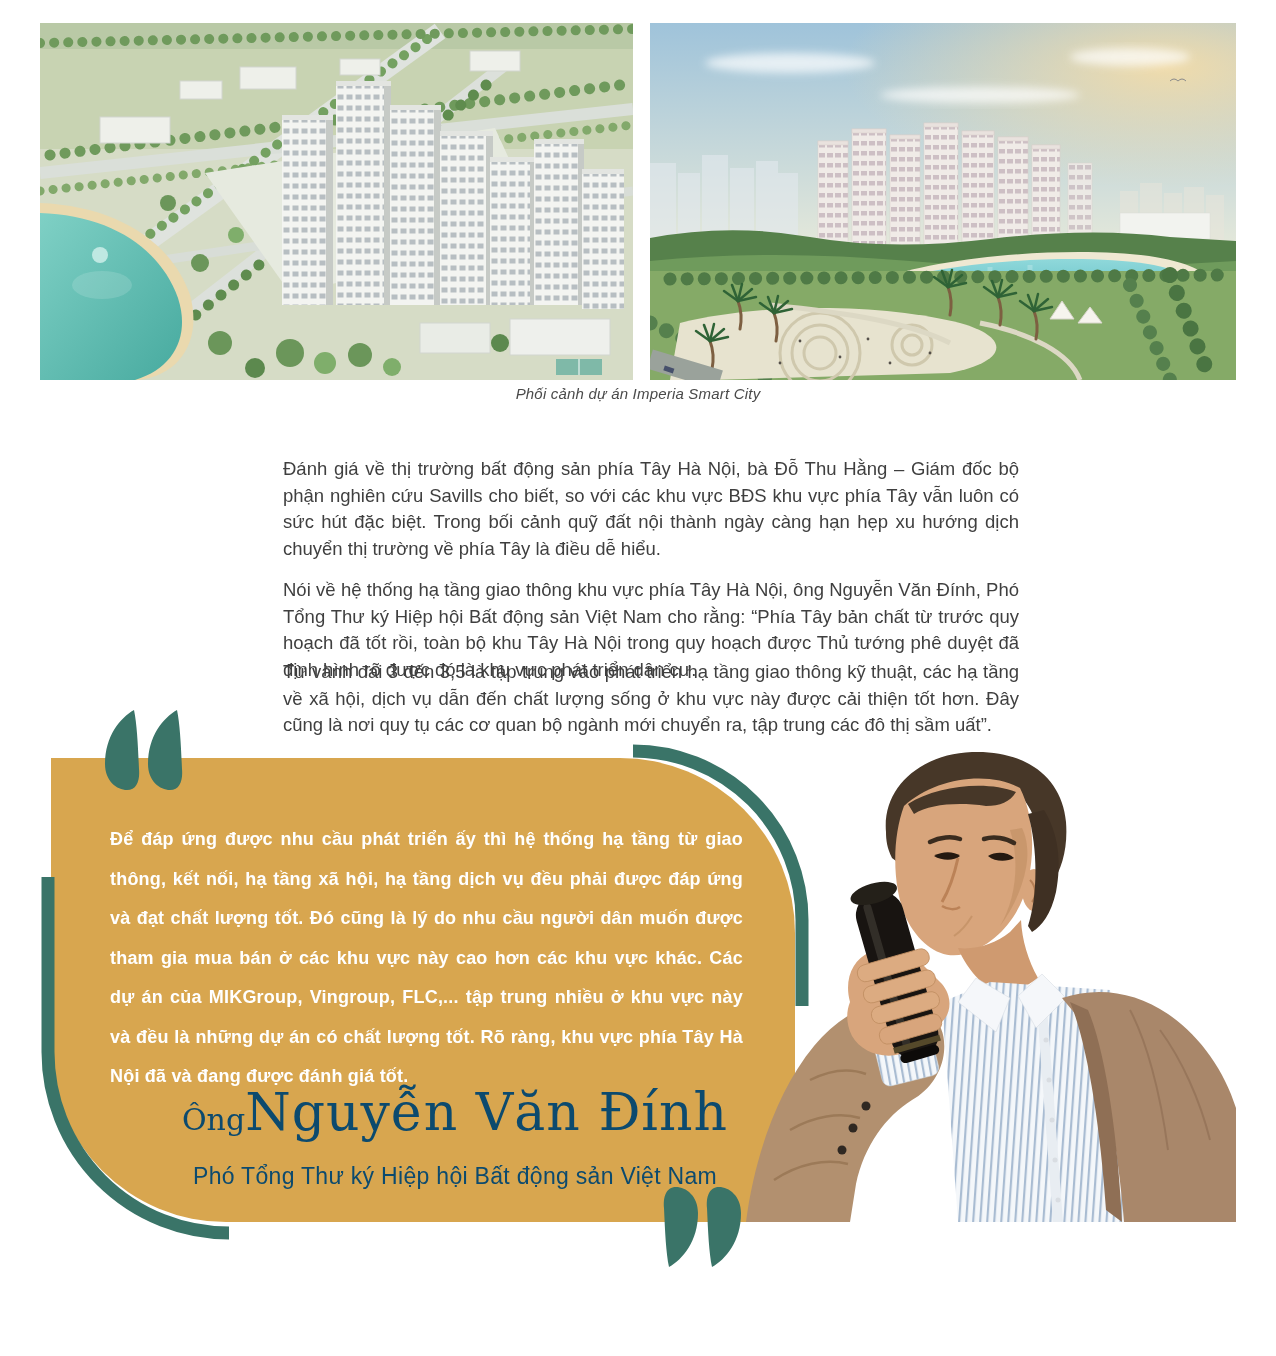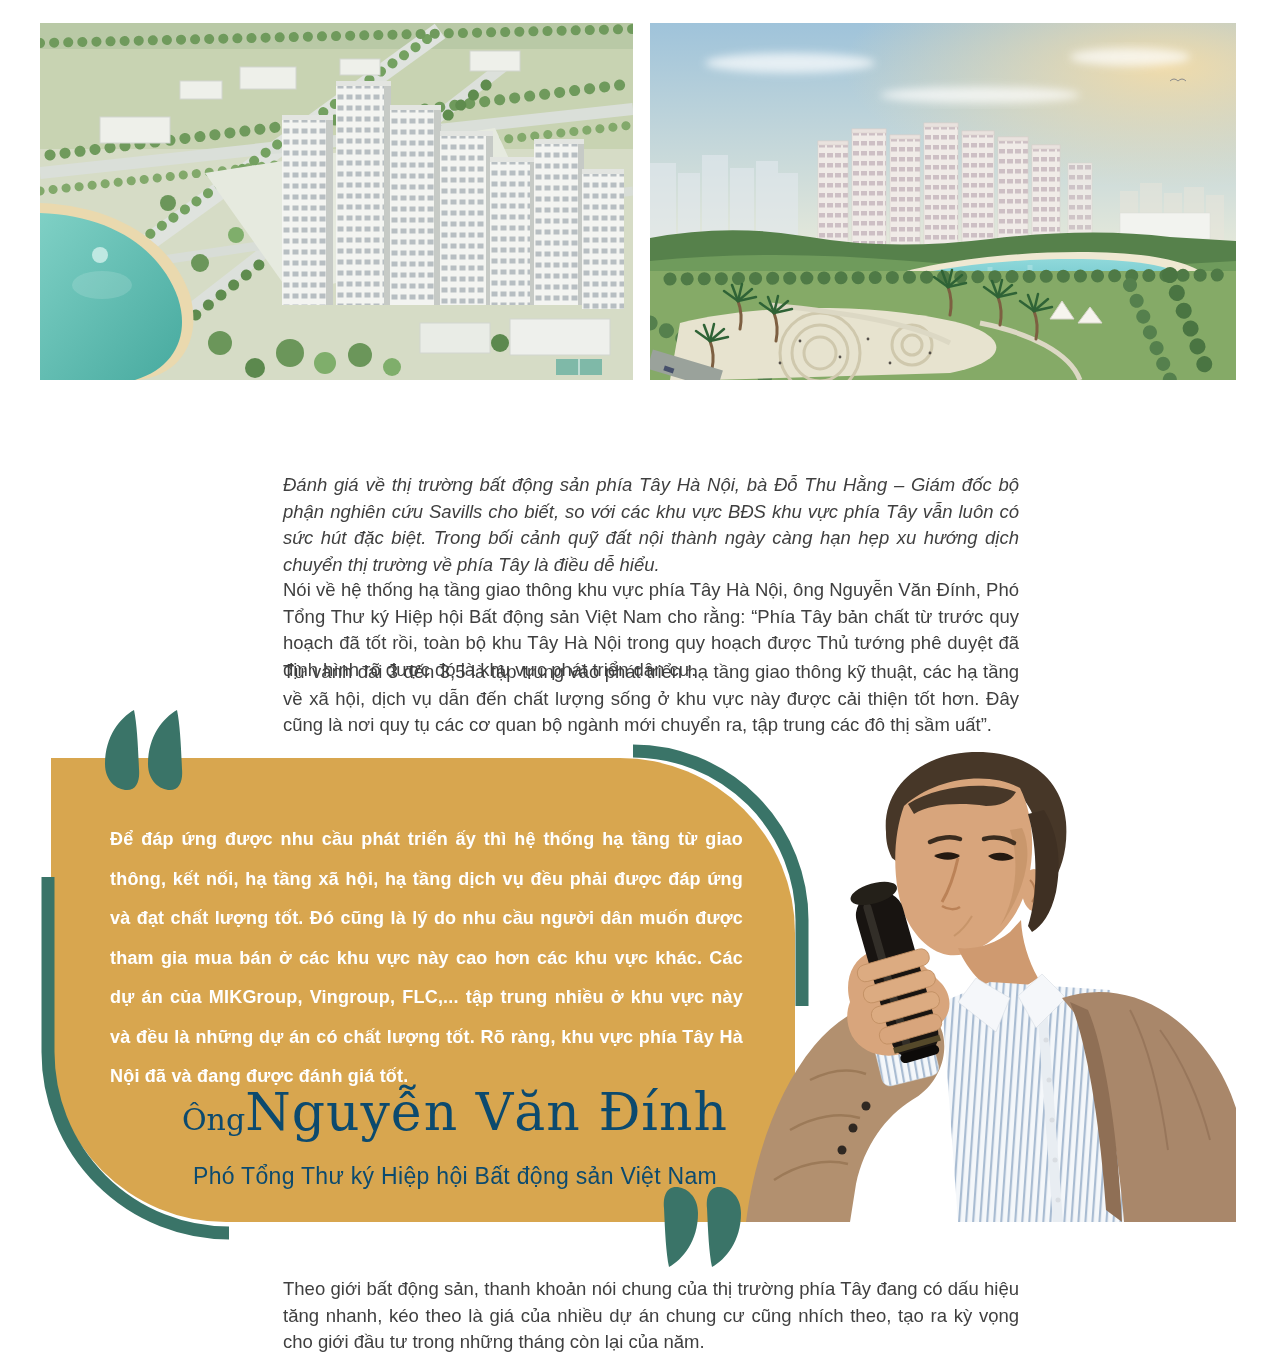--- a/index.html
+++ b/index.html
@@ -6,21 +6,21 @@
   .page{position:relative;width:1276px;height:1356px;background:#ffffff;overflow:hidden;
         font-family:"Liberation Sans",sans-serif;}
   .hero{position:absolute;top:23px;overflow:hidden;}
   .hero svg{display:block;}
   .hero-left{left:40px;width:593px;height:357px;}
   .hero-right{left:650px;width:586px;height:357px;}
   .caption{position:absolute;left:0;top:385px;width:1276px;text-align:center;
            font-style:italic;font-size:15px;color:#4a4a4a;letter-spacing:.2px;}
   .body-para{position:absolute;left:283px;width:736px;margin:0;font-size:18.5px;
              line-height:26.6px;color:#3f3f3f;text-align:justify;}
-  .p1{top:472px;font-style:italic;} .p2{top:577px;} .p3{top:659px;} .p-closing{top:1276px;}
+  .p1{top:456px;} .p2{top:577px;} .p3{top:659px;} .p-closing{top:1276px;}
   .gold-block{position:absolute;left:51px;top:758px;width:744px;height:464px;
               background:#D8A64F;border-radius:0 175px 0 175px;z-index:1;}
   .man{position:absolute;left:690px;top:740px;width:546px;height:482px;z-index:2;}
   .deco-overlay{position:absolute;left:0;top:0;width:1276px;height:1356px;z-index:3;pointer-events:none;}
   .quote-text{position:absolute;left:110px;top:820px;width:633px;margin:0;z-index:4;
               font-size:18px;font-weight:700;color:#ffffff;line-height:39.5px;
               text-align:justify;letter-spacing:.2px;}
   .person{position:absolute;left:85px;top:1086px;width:740px;text-align:center;z-index:4;color:#0c4a6e;}
   .person-name-line{font-family:"DejaVu Serif",serif;line-height:1;}
   .person-prefix{font-size:30px;}
@@ -317,20 +317,21 @@
         <circle cx="240" cy="340" r="1.4"></circle>
           <circle cx="280" cy="330" r="1.4"></circle>
           <circle cx="130" cy="340" r="1.4"></circle>
       </g>
 
       <path d="M 0 336 L 70 357" stroke="#9aa29b" stroke-width="20" fill="none"></path>
       <rect x="14" y="344" width="10" height="5" fill="#46506b" transform="rotate(18 19 346)"></rect>
     </svg>
   </div>
 
+  <div class="caption">Phối cảnh dự án Imperia Smart City</div>
 
   <p class="body-para p1">Đánh giá về thị trường bất động sản phía Tây Hà Nội, bà Đỗ Thu Hằng – Giám đốc bộ phận nghiên cứu Savills cho biết, so với các khu vực BĐS khu vực phía Tây vẫn luôn có sức hút đặc biệt. Trong bối cảnh quỹ đất nội thành ngày càng hạn hẹp xu hướng dịch chuyển thị trường về phía Tây là điều dễ hiểu.</p>
   <p class="body-para p2">Nói về hệ thống hạ tầng giao thông khu vực phía Tây Hà Nội, ông Nguyễn Văn Đính, Phó Tổng Thư ký Hiệp hội Bất động sản Việt Nam cho rằng: “Phía Tây bản chất từ trước quy hoạch đã tốt rồi, toàn bộ khu Tây Hà Nội trong quy hoạch được Thủ tướng phê duyệt đã định hình rõ được đó là khu vực phát triển dân cư.</p>
   <p class="body-para p3">Từ vành đai 3 đến 3,5 là tập trung vào phát triển hạ tầng giao thông kỹ thuật, các hạ tầng về xã hội, dịch vụ dẫn đến chất lượng sống ở khu vực này được cải thiện tốt hơn. Đây cũng là nơi quy tụ các cơ quan bộ ngành mới chuyển ra, tập trung các đô thị sầm uất”.</p>
 
   <div class="gold-block"></div>
 
   <svg class="man" viewBox="0 0 546 482">
     <defs>
       <pattern id="stripes" width="7" height="7" patternUnits="userSpaceOnUse" patternTransform="rotate(4)">
@@ -439,15 +440,14 @@
 
   <p class="quote-text">Để đáp ứng được nhu cầu phát triển ấy thì hệ thống hạ tầng từ giao thông, kết nối, hạ tầng xã hội, hạ tầng dịch vụ đều phải được đáp ứng và đạt chất lượng tốt. Đó cũng là lý do nhu cầu người dân muốn được tham gia mua bán ở các khu vực này cao hơn các khu vực khác. Các dự án của MIKGroup, Vingroup, FLC,... tập trung nhiều ở khu vực này và đều là những dự án có chất lượng tốt. Rõ ràng, khu vực phía Tây Hà Nội đã và đang được đánh giá tốt.</p>
 
   <div class="person">
     <div class="person-name-line">
       <span class="person-prefix">Ông</span><span class="person-name">Nguyễn Văn Đính</span>
     </div>
     <div class="person-title">Phó Tổng Thư ký Hiệp hội Bất động sản Việt Nam</div>
   </div>
 
-  <p class="body-para p-closing">Theo giới bất động sản, thanh khoản nói chung của thị trường phía Tây đang có dấu hiệu tăng nhanh, kéo theo là giá của nhiều dự án chung cư cũng nhích theo, tạo ra kỳ vọng cho giới đầu tư trong những tháng còn lại của năm.</p>
 
 </div>
 
 </body></html>

